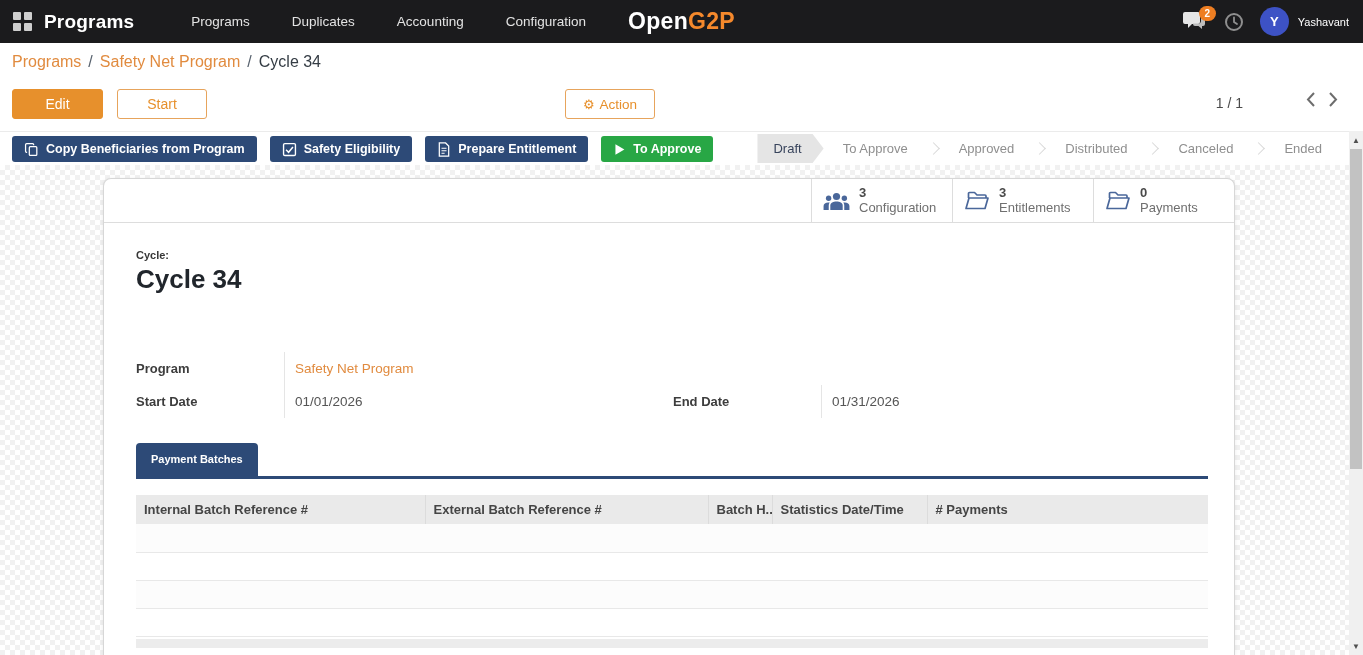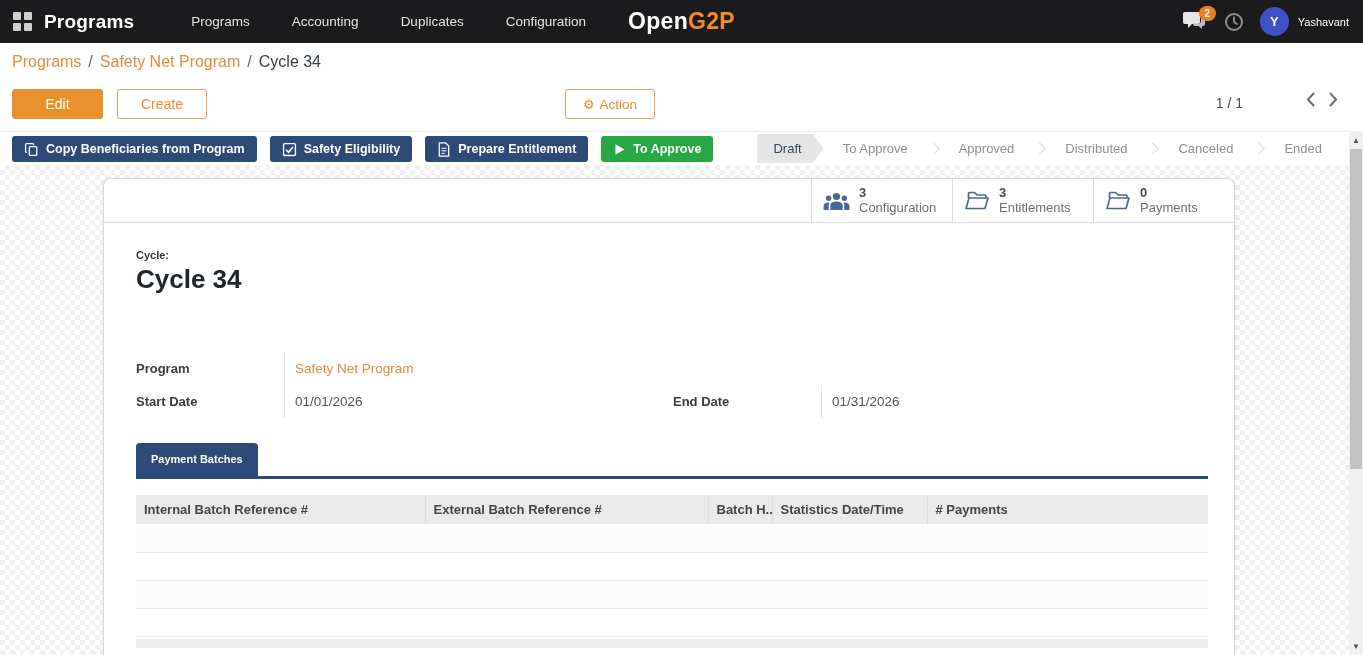--- a/index.html
+++ b/index.html
@@ -131,22 +131,22 @@
 <div class="navbar">
   <div class="apps-icon">
     <div></div>
       <div></div>
       <div></div>
       <div></div>
   </div>
   <div class="app-title">Programs</div>
   <div class="nav-menu">
     <div class="nav-item">Programs</div>
+    <div class="nav-item">Duplicates</div>
     <div class="nav-item">Accounting</div>
-    <div class="nav-item">Duplicates</div>
     <div class="nav-item">Configuration</div>
   </div>
   <div class="logo">
     <span class="lg-open">Open</span><span class="lg-g2p">G2P</span>
   </div>
   <div class="nav-right">
     <div class="msg-wrap">
       <svg class="icon-svg" width="24" height="22" viewBox="0 0 24 22">
         <path fill="#e6e6e6" d="M3 2h13a2 2 0 0 1 2 2v8a2 2 0 0 1-2 2h-6l-4 4v-4H3a2 2 0 0 1-2-2V4a2 2 0 0 1 2-2z"></path>
         <path fill="#bdbdbd" d="M19 6h2a2 2 0 0 1 2 2v6a2 2 0 0 1-2 2h-1v3l-3.5-3H13a2 2 0 0 1-2-2v-.5h5.2A2.8 2.8 0 0 0 19 10.7V6z"></path>
@@ -169,21 +169,21 @@
 <div class="bc-row">
   <span class="bc-link">Programs</span>
   <span class="bc-sep">/</span>
   <span class="bc-link">Safety Net Program</span>
   <span class="bc-sep">/</span>
   <span class="bc-current">Cycle 34</span>
 </div>
 
 <div class="btn-row">
   <div class="btn btn-edit">Edit</div>
-  <div class="btn btn-create">Create</div>
+  <div class="btn btn-create">Start</div>
   <div class="btn btn-action">
     <span class="gear-glyph">⚙</span>
     <span>Action</span>
   </div>
   <div class="pager">1 / 1</div>
   <div class="pager-arrows">
     <span class="pager-arrow">
       <svg width="9" height="15" viewBox="0 0 9 15">
           <path d="M8 1 2 7.5 8 14" fill="none" stroke="#6d6d6d" stroke-width="2"></path>
         </svg>

